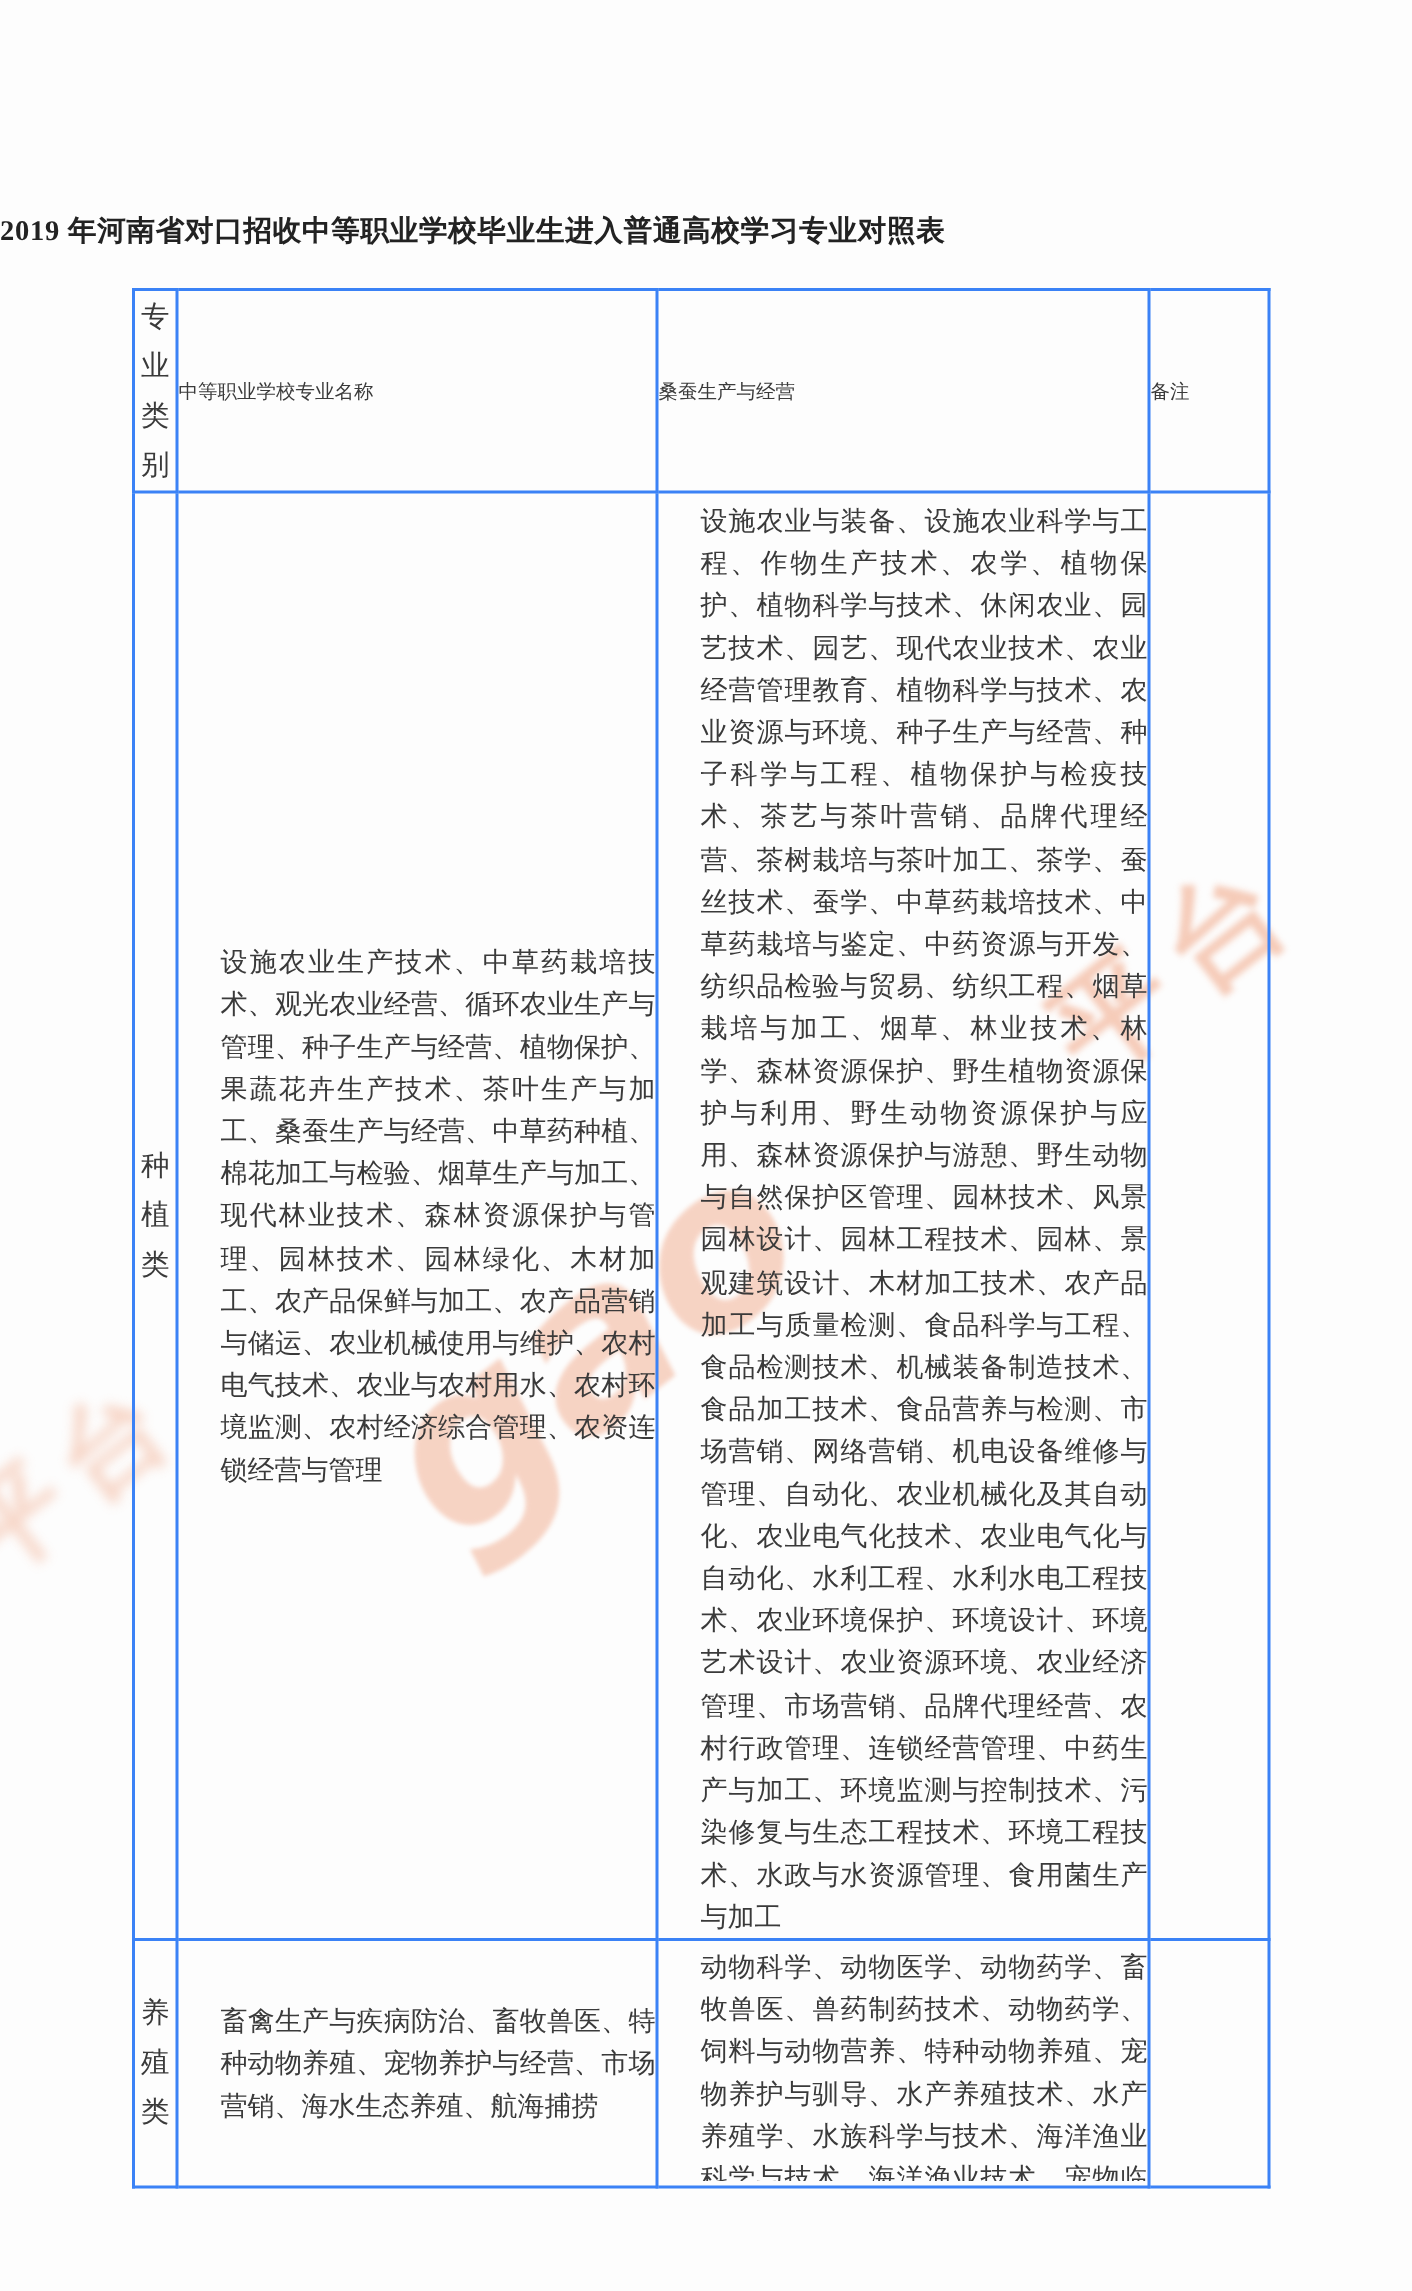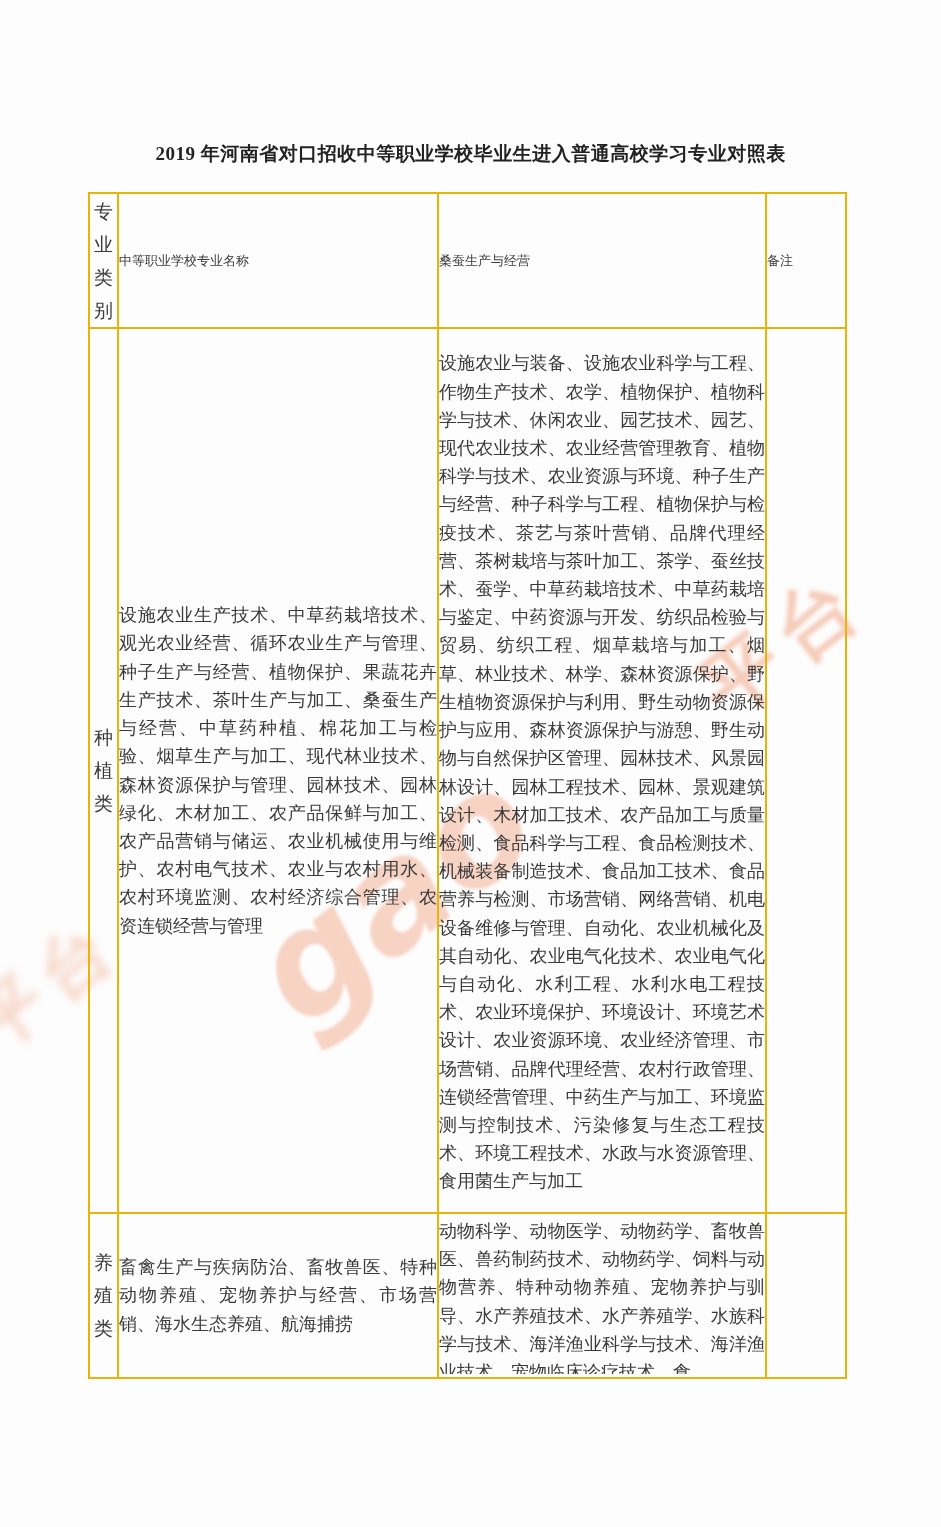--- a/index.html
+++ b/index.html
@@ -47,40 +47,39 @@
     transform-origin: 0 50%;
     opacity: 0.4;
     filter: blur(4px);
   }
 
   
   .page-title {
     position: absolute;
     top: 141px; left: 0;
     width: 100%;
-    text-align: center;
     font-size: 19px;
     font-weight: bold;
     color: #222;
     letter-spacing: 0.5px;
     z-index: 2;
   }
 
   
   table.doc-table {
     position: absolute;
     left: 88px; top: 192px;
     width: 757px;
     border-collapse: collapse;
     table-layout: fixed;
     z-index: 1;
     background: transparent;
   }
   .doc-table td {
-    border: 2px solid #eab308;
+    border: 2px solid #3b82f6;
     vertical-align: middle;
     font-size: 18px;
     color: #3a3a3a;
     padding: 0;
     background: transparent;
   }
 
   
   .cell-vertical { text-align: center; }
   .vtext {
@@ -95,20 +94,21 @@
 
   .cell-head { text-align: left; padding: 0 0 0 5px; }
   .cell-head .htext { font-size: 13px; }
 
   .cell-text { padding: 0 4px; }
   .cell-text .ttext {
     line-height: 28.2px;
     text-align: justify;
     text-align-last: left;
     word-break: break-all;
+    margin-left: 28px;
   }
   .cell-top { vertical-align: top; }
   .clip { overflow: hidden; }
 
   .row-header   { height: 135px; }
   .row-planting { height: 885px; }
   .row-breeding { height: 165px; }
 
   .h-college .ttext { padding-top: 4px; }
   .r2-college { height: 157px; }

